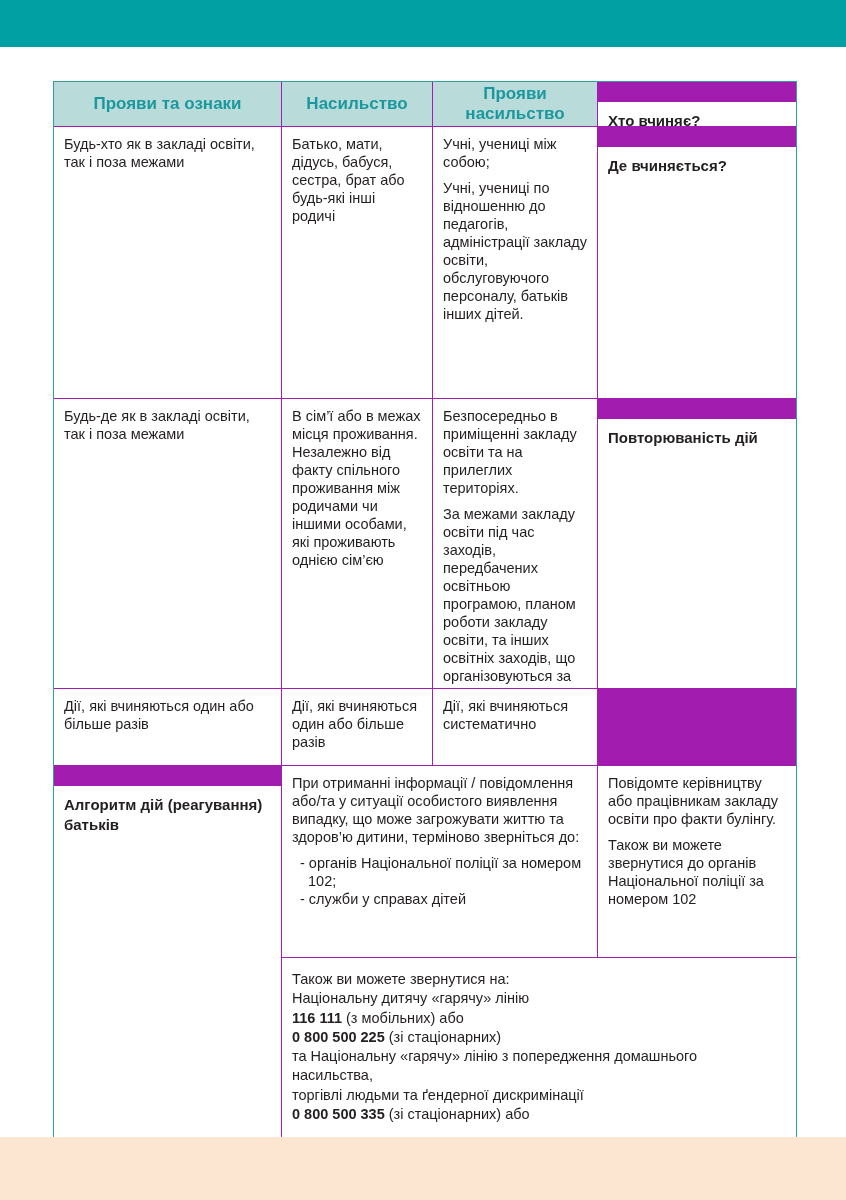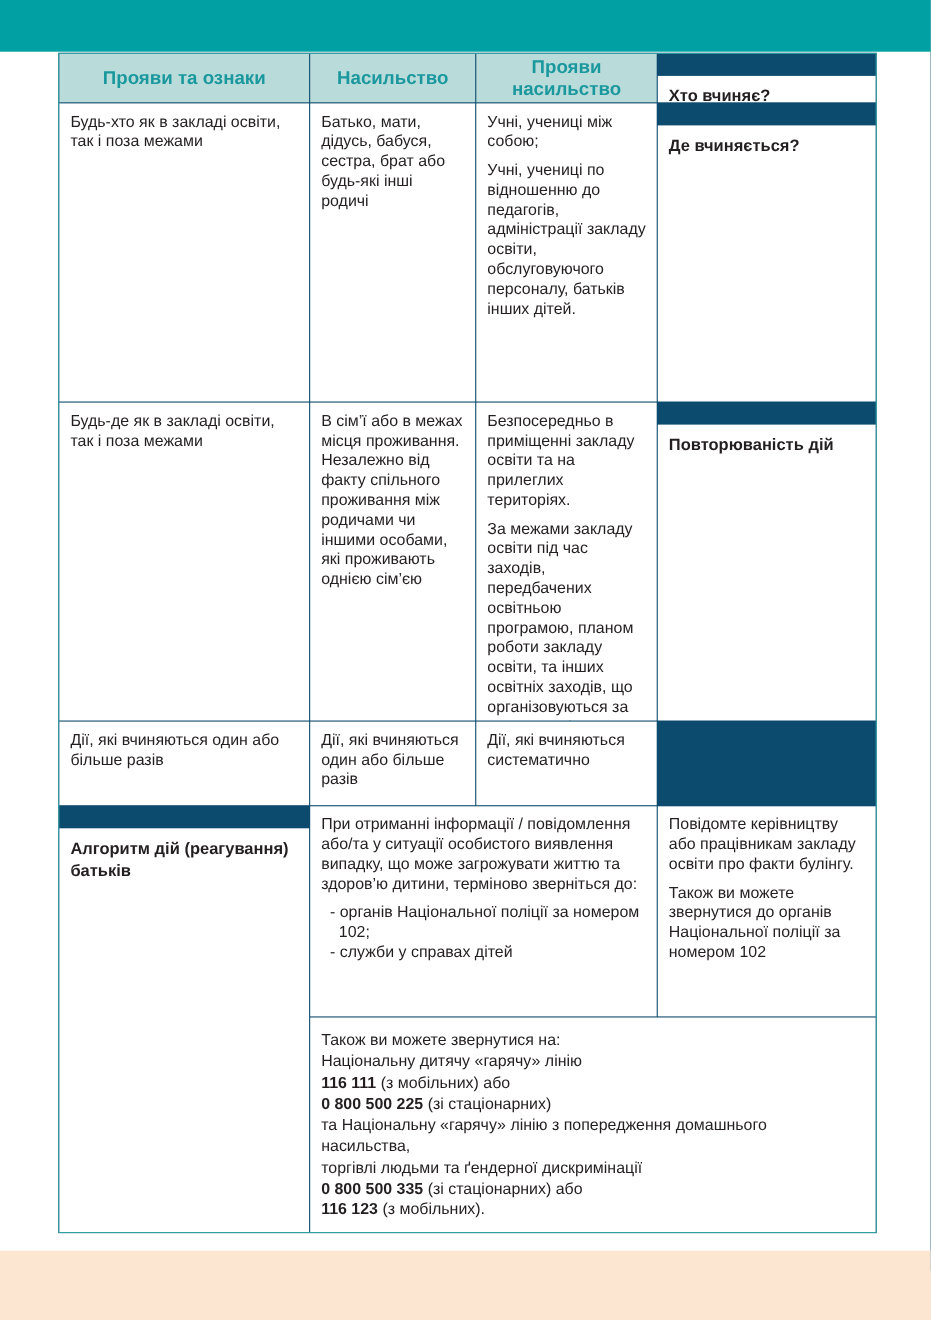--- a/index.html
+++ b/index.html
@@ -16,27 +16,27 @@
     position: absolute; top: 0; left: 0;
     width: 846px; height: 47px;
     background: #00a0a3;
   }
   .bottom-bar {
     position: absolute; top: 1137px; left: 0;
     width: 846px; height: 63px;
     background: #fce5d1;
   }
   .tbl {
-    position: absolute; top: 48px; left: 53px;
+    position: absolute; top: 81px; left: 53px;
     width: 744px; height: 1073px;
     display: grid;
     grid-template-columns: 227px 150px 164px 1fr;
     grid-template-rows: 44px 271px 289px 76px 191px 1fr;
     gap: 1px;
-    background: #0c4a6e;
+    background: #a21caf;
     border: 1px solid #2f9fa0;
   }
   .h {
     background: #b9dcdb;
     color: #1b989d;
     font-weight: 700;
     font-size: 17px;
     line-height: 1.15;
     display: flex; align-items: center; justify-content: center;
     text-align: center;
@@ -124,18 +124,17 @@
 
   <div class="c r6 hotline">
     <div class="hl"><span>Також ви можете звернутися на:</span></div>
     <div class="hl"><span>Національну дитячу «гарячу» лінію</span></div>
     <div class="hl"><b>116 111</b><span> (з мобільних) або</span></div>
     <div class="hl"><b>0 800 500 225</b><span> (зі стаціонарних)</span></div>
     <div class="hl"><span>та Національну «гарячу» лінію з попередження домашнього</span></div>
     <div class="hl"><span>насильства,</span></div>
     <div class="hl"><span>торгівлі людьми та ґендерної дискримінації</span></div>
     <div class="hl"><b>0 800 500 335</b><span> (зі стаціонарних) або</span></div>
-    <div class="hl"><b>116 123</b><span> (з мобільних).</span></div>
   </div>
 
 </div>
 
 <div class="bottom-bar"></div>
 
 </body></html>

